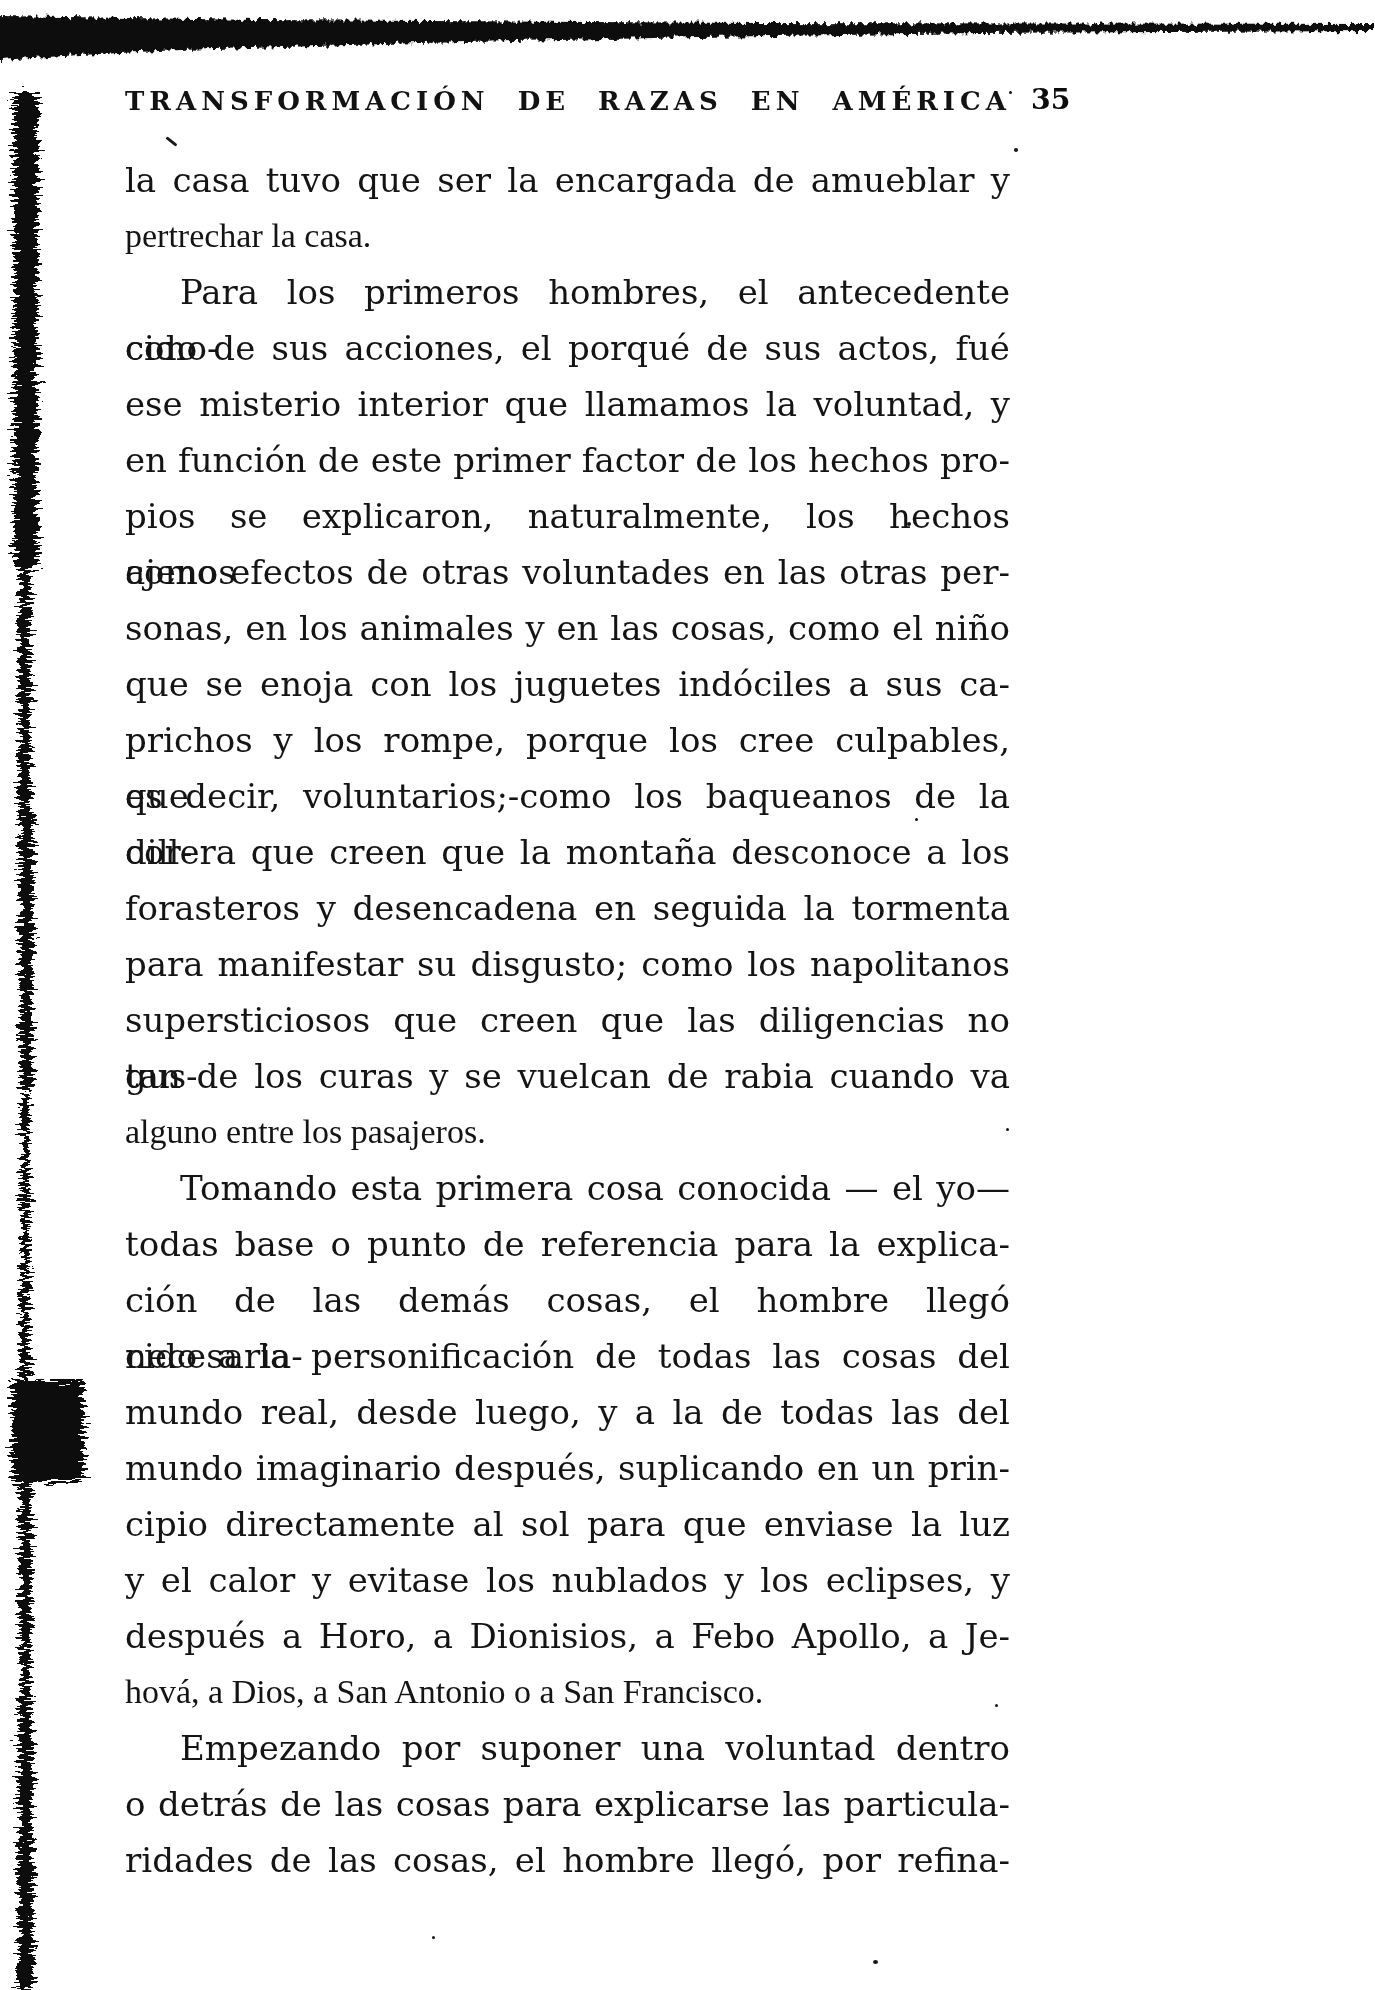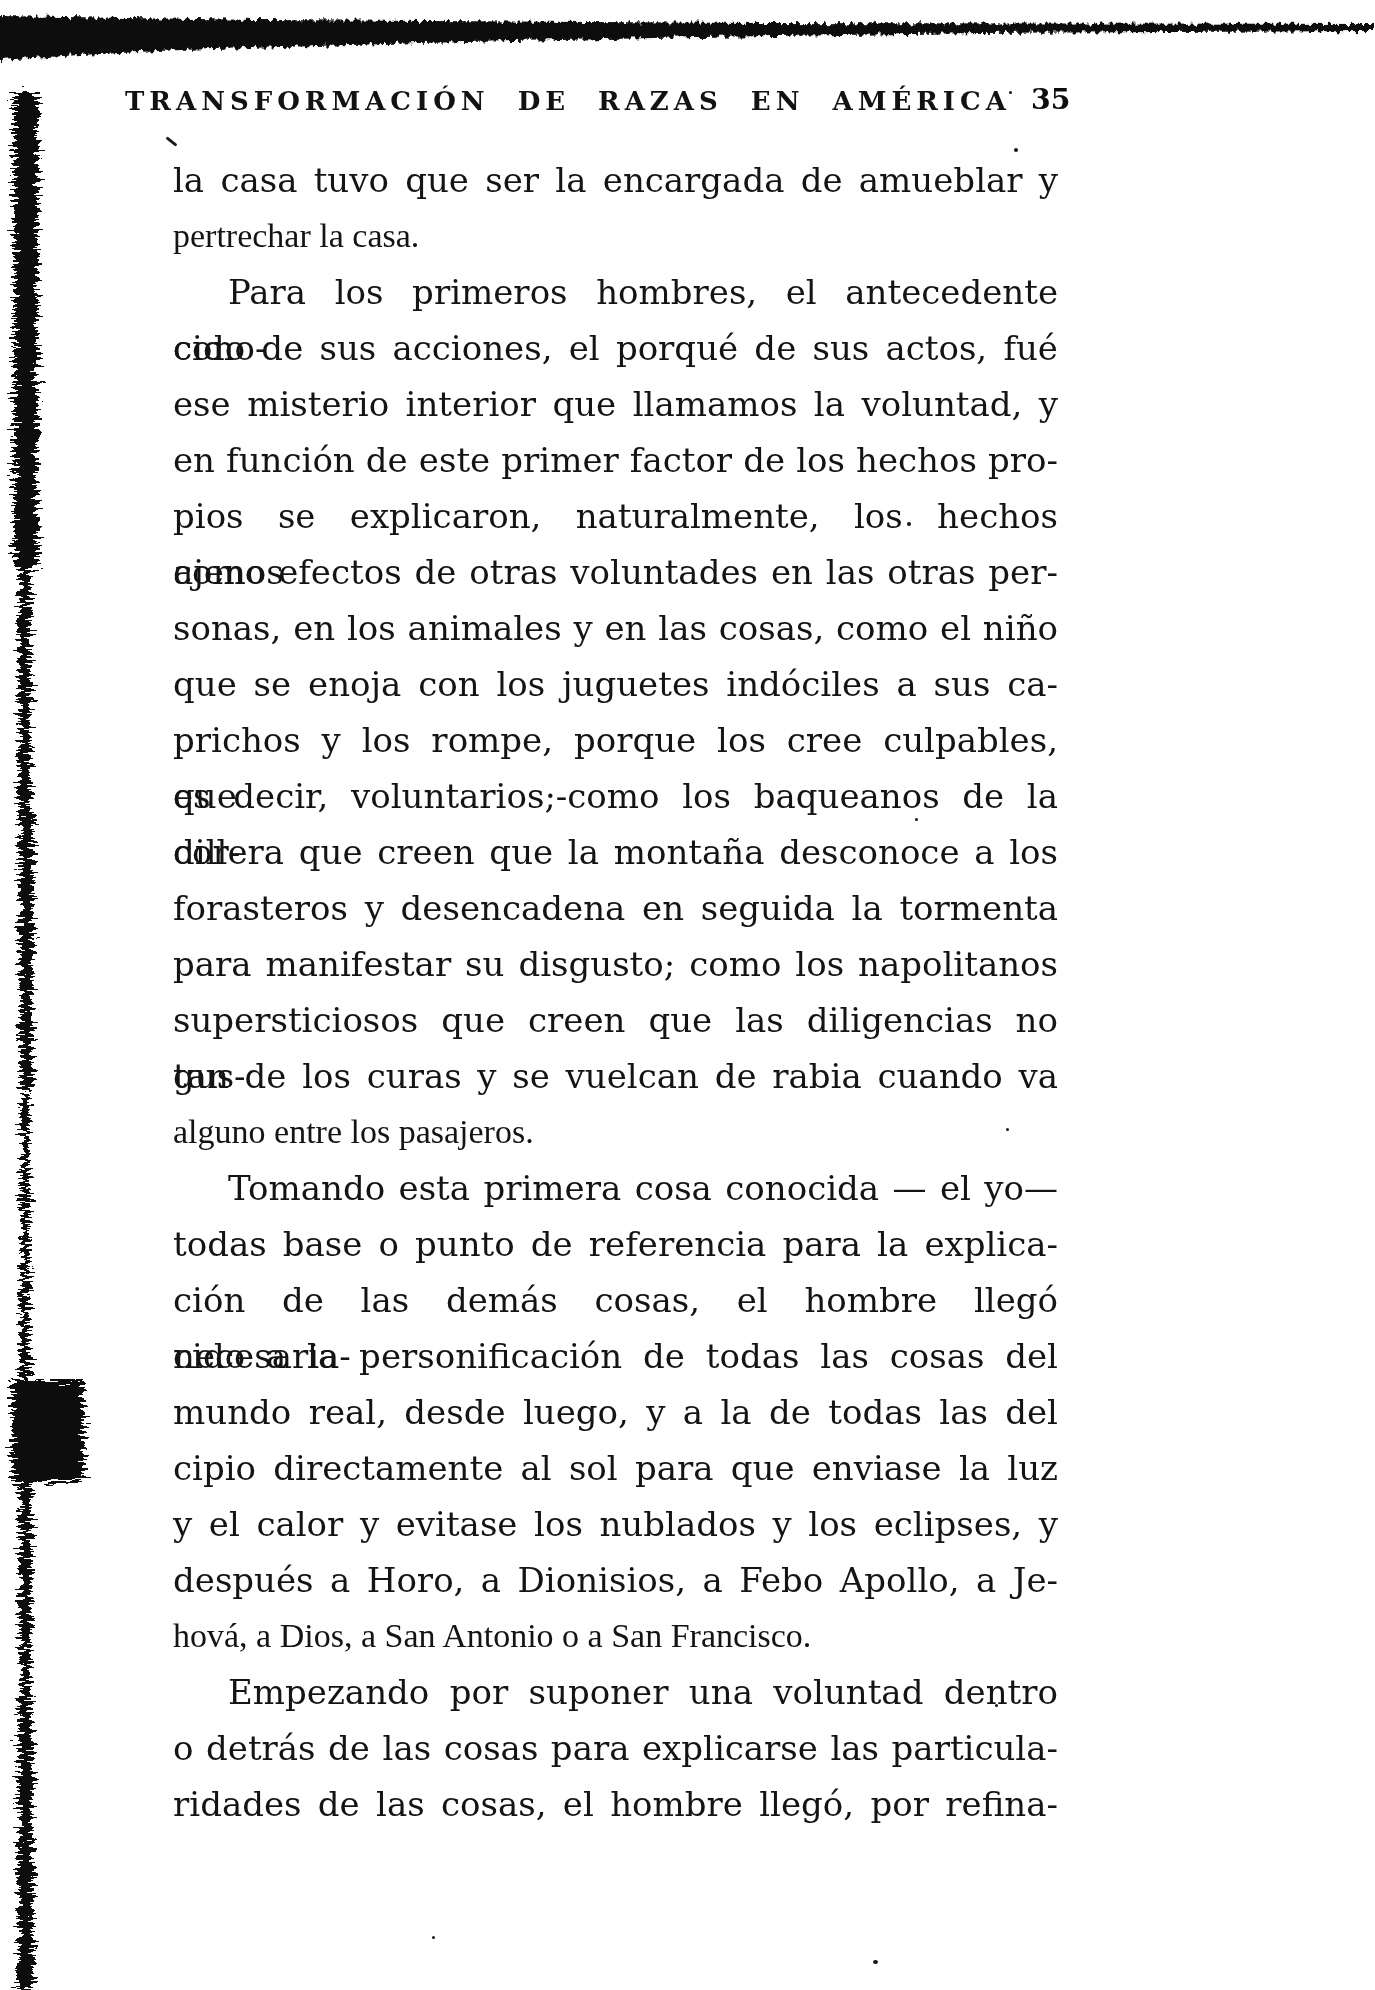--- a/index.html
+++ b/index.html
@@ -20,21 +20,21 @@
     color:#121212;white-space:nowrap;
   }
   .page-number{
     position:absolute;left:1032px;top:84px;
     font-size:27px;font-weight:bold;color:#0c0c0c;
     transform:scaleX(1.05);filter:blur(.3px);
   }
   
   .body-text{
     position:absolute;left:125px;top:152px;width:885px;
-    font-size:34px;line-height:56px;color:#141414;margin-left:48px;
+    font-size:34px;line-height:56px;color:#141414;
   }
   .line{
     text-align:justify;
     text-align-last:justify;
     white-space:normal;
     height:56px;overflow:visible;
   }
   .line.last{text-align-last:left;font-family:Liberation Serif, serif;}
   .line.indent{text-indent:55px;}
   
@@ -96,20 +96,21 @@
       <div class="line">forasteros y desencadena en seguida la tormenta</div>
       <div class="line">para manifestar su disgusto; como los napolitanos</div>
       <div class="line">supersticiosos que creen que las diligencias no gus-</div>
       <div class="line">tan de los curas y se vuelcan de rabia cuando va</div>
       <div class="line last">alguno entre los pasajeros.</div>
       <div class="line indent">Tomando esta primera cosa conocida — el yo—</div>
       <div class="line">todas base o punto de referencia para la explica-</div>
       <div class="line">ción de las demás cosas, el hombre llegó necesaria-</div>
       <div class="line">cido a la personificación de todas las cosas del</div>
       <div class="line">mundo real, desde luego, y a la de todas las del</div>
+      <div class="line">mundo imaginario después, suplicando en un prin-</div>
       <div class="line">cipio directamente al sol para que enviase la luz</div>
       <div class="line">y el calor y evitase los nublados y los eclipses, y</div>
       <div class="line">después a Horo, a Dionisios, a Febo Apollo, a Je-</div>
       <div class="line last">hová, a Dios, a San Antonio o a San Francisco.</div>
       <div class="line indent">Empezando por suponer una voluntad dentro</div>
       <div class="line">o detrás de las cosas para explicarse las particula-</div>
       <div class="line">ridades de las cosas, el hombre llegó, por refina-</div>
     </div>
 
   <span class="tickmark" style="left:165px;top:140px;"></span>

